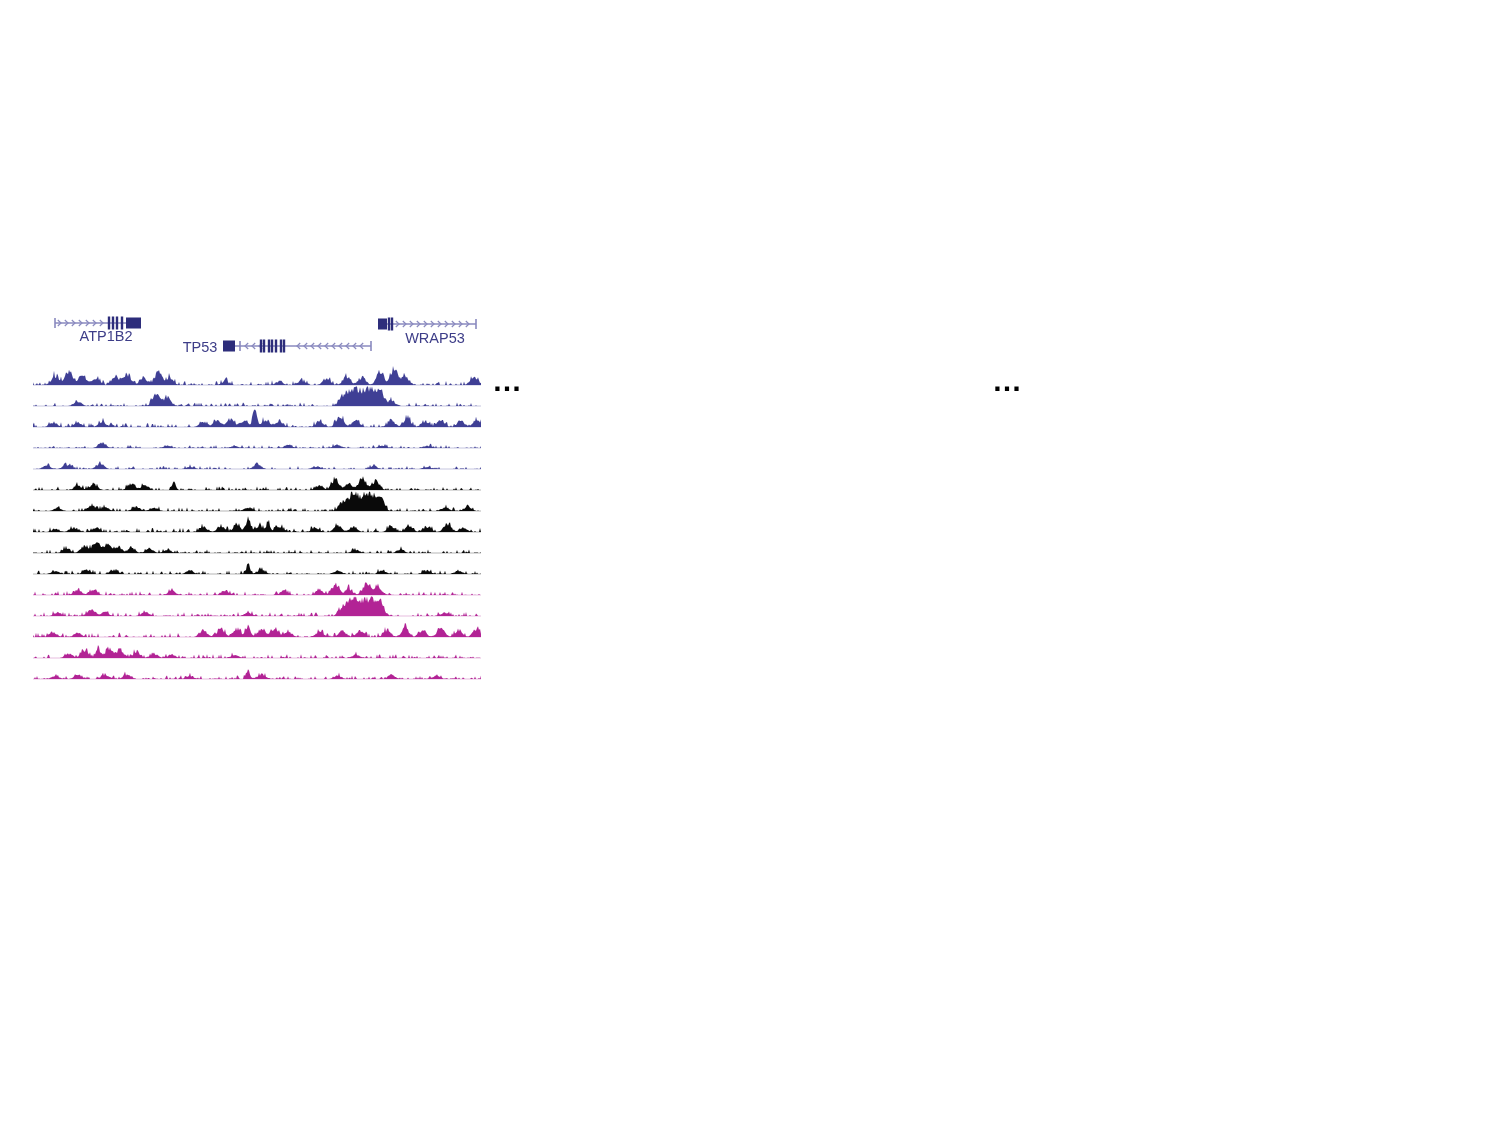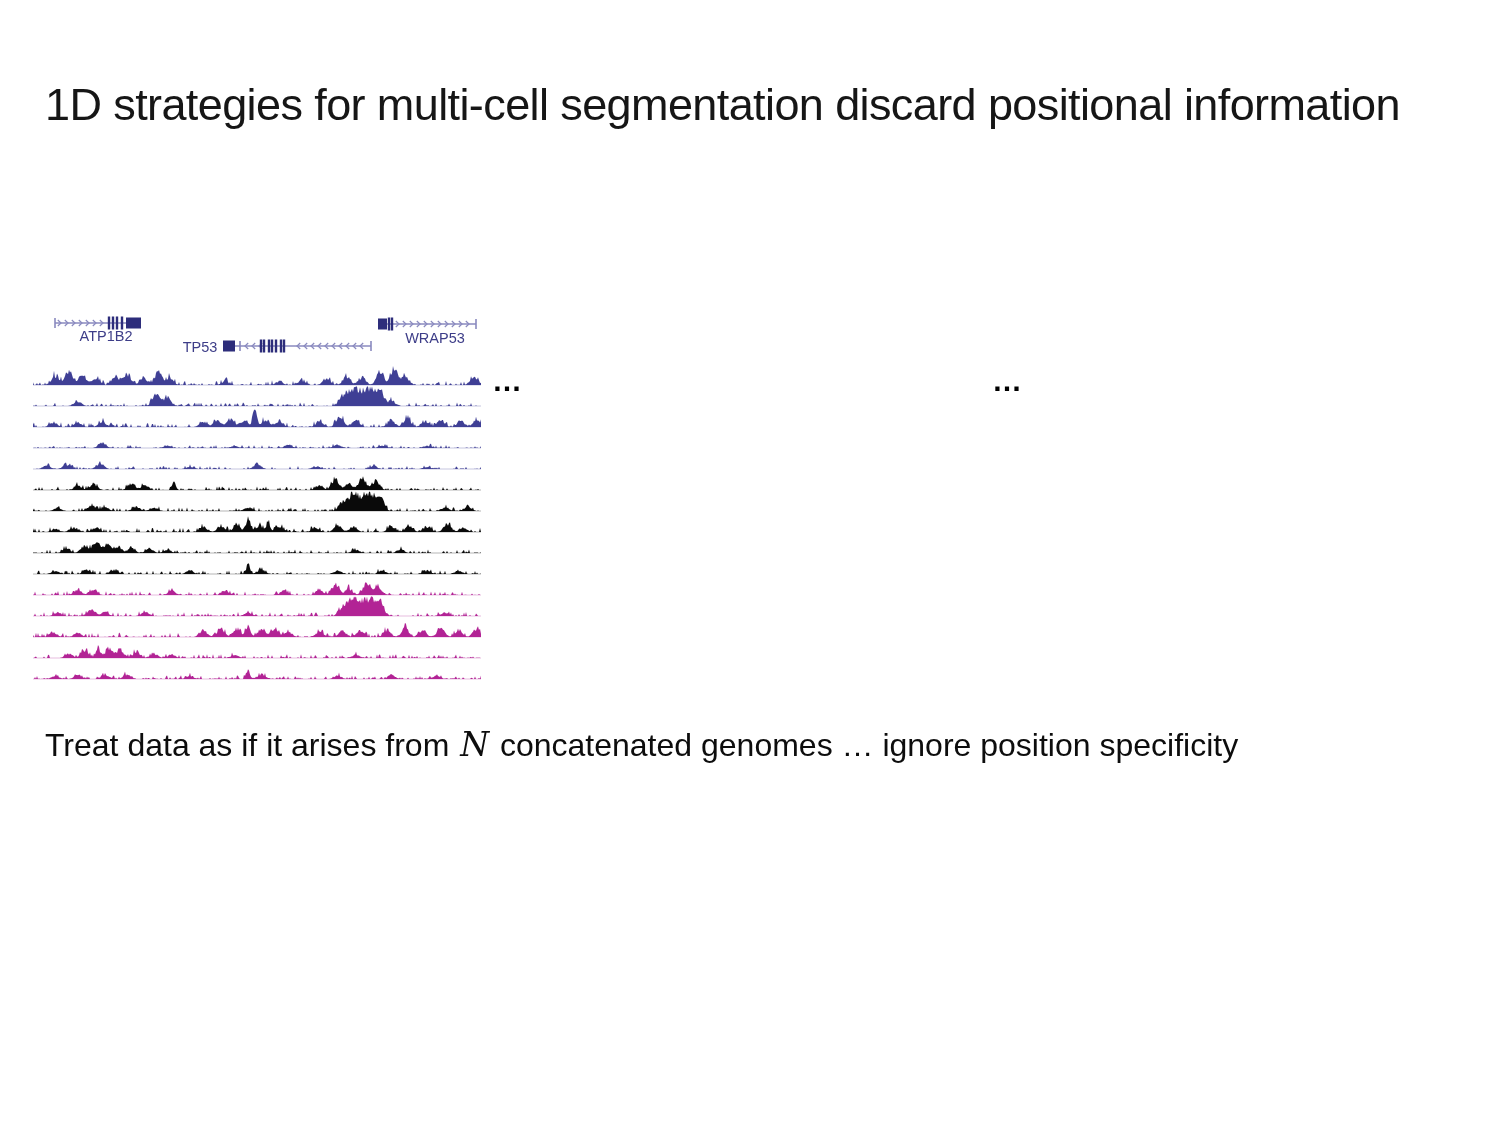--- a/index.html
+++ b/index.html
@@ -27,21 +27,20 @@
   .caption .math-n{
     font-family:"DejaVu Serif","Liberation Serif",serif;
     font-style:italic;font-size:33px;padding:0 2px;
   }
 </style>
 </head>
 <body>
 
 <div class="slide">
 
-  <h1 class="slide-title">1D strategies for multi-cell segmentation discard positional information</h1>
 
   <div class="figure-wrap">
     <svg width="448" height="380" viewBox="0 0 448 380">
         <g>
           <line x1="22" y1="13" x2="108" y2="13" stroke="#8A8ABF" stroke-width="1.3"></line>
           <line x1="22" y1="8" x2="22" y2="18" stroke="#8A8ABF" stroke-width="1.6"></line>
           <path d="M24.8,10 L28,13 L24.8,16" fill="none" stroke="#8A8ABF" stroke-width="1.2"></path>
           <path d="M31.8,10 L35,13 L31.8,16" fill="none" stroke="#8A8ABF" stroke-width="1.2"></path>
           <path d="M38.8,10 L42,13 L38.8,16" fill="none" stroke="#8A8ABF" stroke-width="1.2"></path>
           <path d="M45.8,10 L49,13 L45.8,16" fill="none" stroke="#8A8ABF" stroke-width="1.2"></path>
@@ -161,15 +160,14 @@
           <line x1="0" y1="369" x2="448" y2="369" stroke="#B22395" stroke-width="0.6" opacity="0.5"></line>
           <path d="M0,369L0,369.0L1,369.0L2,366.9L3,369.0L4,366.1L5,369.0L6,368.6L7,369.0L8,369.0L9,368.7L10,369.0L11,368.1L12,368.4L13,369.0L14,368.0L15,368.6L16,368.5L17,367.8L18,367.6L19,366.9L20,366.6L21,366.8L22,365.7L23,364.1L24,366.1L25,365.0L26,367.4L27,367.6L28,367.9L29,368.4L30,368.6L31,367.5L32,369.0L33,366.1L34,368.1L35,369.0L36,369.0L37,368.5L38,368.5L39,368.1L40,367.4L41,366.3L42,364.2L43,365.1L44,365.1L45,365.2L46,364.8L47,364.8L48,366.7L49,365.2L50,367.6L51,367.7L52,367.3L53,368.6L54,366.5L55,368.0L56,366.9L57,369.0L58,369.0L59,369.0L60,369.0L61,369.0L62,369.0L63,368.7L64,366.5L65,367.5L66,367.6L67,367.7L68,365.9L69,364.7L70,362.7L71,365.8L72,363.0L73,364.8L74,366.2L75,366.0L76,366.7L77,366.9L78,367.4L79,368.1L80,365.9L81,365.6L82,369.0L83,367.4L84,369.0L85,368.7L86,366.6L87,368.4L88,367.8L89,367.5L90,366.3L91,364.3L92,361.6L93,365.7L94,364.2L95,365.3L96,365.0L97,365.8L98,366.7L99,366.0L100,367.6L101,368.5L102,368.0L103,369.0L104,369.0L105,369.0L106,369.0L107,369.0L108,369.0L109,369.0L110,367.9L111,368.5L112,369.0L113,367.4L114,369.0L115,368.1L116,367.9L117,369.0L118,369.0L119,369.0L120,366.5L121,368.3L122,368.1L123,369.0L124,368.5L125,369.0L126,369.0L127,369.0L128,368.1L129,369.0L130,369.0L131,369.0L132,369.0L133,366.4L134,365.6L135,369.0L136,369.0L137,367.2L138,368.7L139,369.0L140,368.5L141,369.0L142,367.5L143,366.5L144,369.0L145,369.0L146,368.3L147,367.2L148,365.2L149,368.7L150,368.4L151,368.3L152,366.1L153,366.3L154,366.7L155,366.7L156,365.7L157,362.8L158,366.7L159,365.9L160,366.0L161,367.7L162,367.9L163,368.2L164,368.5L165,367.6L166,369.0L167,367.9L168,365.7L169,369.0L170,369.0L171,369.0L172,369.0L173,369.0L174,369.0L175,369.0L176,369.0L177,368.1L178,369.0L179,369.0L180,368.6L181,369.0L182,368.1L183,369.0L184,368.2L185,369.0L186,366.6L187,369.0L188,368.3L189,369.0L190,369.0L191,369.0L192,369.0L193,366.3L194,369.0L195,369.0L196,369.0L197,367.7L198,369.0L199,366.7L200,368.6L201,369.0L202,367.4L203,369.0L204,365.5L205,365.8L206,368.0L207,369.0L208,369.0L209,369.0L210,369.0L211,364.8L212,366.1L213,363.0L214,362.5L215,359.3L216,360.4L217,364.5L218,366.8L219,367.8L220,368.0L221,367.7L222,368.0L223,366.6L224,367.2L225,366.2L226,362.7L227,365.8L228,363.7L229,363.2L230,364.3L231,365.9L232,363.0L233,366.9L234,367.2L235,368.1L236,368.1L237,368.3L238,369.0L239,368.6L240,368.4L241,369.0L242,369.0L243,368.4L244,367.3L245,369.0L246,368.0L247,366.8L248,369.0L249,368.2L250,366.9L251,366.3L252,369.0L253,368.4L254,369.0L255,366.2L256,369.0L257,368.4L258,369.0L259,369.0L260,369.0L261,369.0L262,366.3L263,367.3L264,369.0L265,367.3L266,369.0L267,367.6L268,369.0L269,368.2L270,369.0L271,369.0L272,369.0L273,369.0L274,369.0L275,369.0L276,368.6L277,369.0L278,366.8L279,369.0L280,369.0L281,369.0L282,366.3L283,368.4L284,369.0L285,369.0L286,369.0L287,369.0L288,369.0L289,369.0L290,369.0L291,369.0L292,367.4L293,366.4L294,369.0L295,369.0L296,369.0L297,368.7L298,368.6L299,368.0L300,366.4L301,367.3L302,366.8L303,365.7L304,365.3L305,366.3L306,362.5L307,366.5L308,367.3L309,366.7L310,368.0L311,368.4L312,368.6L313,369.0L314,367.0L315,369.0L316,368.0L317,367.5L318,369.0L319,365.4L320,369.0L321,369.0L322,366.1L323,367.6L324,369.0L325,369.0L326,369.0L327,369.0L328,369.0L329,369.0L330,369.0L331,367.3L332,369.0L333,369.0L334,368.6L335,369.0L336,366.6L337,369.0L338,369.0L339,368.1L340,367.2L341,368.0L342,366.4L343,369.0L344,369.0L345,369.0L346,369.0L347,368.5L348,367.0L349,367.2L350,369.0L351,368.5L352,366.8L353,368.0L354,367.3L355,365.8L356,365.7L357,364.8L358,364.1L359,364.6L360,365.3L361,365.7L362,367.1L363,366.9L364,367.9L365,368.2L366,368.6L367,367.5L368,369.0L369,367.4L370,368.4L371,369.0L372,369.0L373,369.0L374,369.0L375,367.5L376,369.0L377,369.0L378,369.0L379,369.0L380,369.0L381,368.3L382,369.0L383,366.3L384,369.0L385,367.2L386,369.0L387,365.9L388,369.0L389,366.9L390,369.0L391,369.0L392,368.0L393,369.0L394,368.5L395,368.7L396,367.1L397,365.7L398,367.7L399,367.6L400,367.2L401,366.8L402,365.8L403,365.5L404,364.3L405,365.9L406,366.6L407,367.0L408,365.2L409,367.5L410,368.4L411,368.7L412,368.4L413,368.4L414,368.1L415,369.0L416,369.0L417,369.0L418,367.9L419,369.0L420,367.7L421,369.0L422,367.6L423,366.6L424,368.5L425,369.0L426,367.6L427,369.0L428,369.0L429,369.0L430,367.3L431,368.4L432,369.0L433,369.0L434,369.0L435,369.0L436,369.0L437,369.0L438,368.0L439,367.7L440,369.0L441,369.0L442,366.5L443,369.0L444,369.0L445,369.0L446,367.7L447,369.0L448,365.5L448,369Z" fill="#B22395"></path>
         </g>
       </svg>
   </div>
 
   <span class="ellipsis left">…</span>
 
   <span class="ellipsis right">…</span>
 
-  <p class="caption"><span>Treat data as if it arises from </span><span class="math-n">N</span><span> concatenated genomes … ignore position specificity</span></p>
 
 </div>
 
 </body></html>

